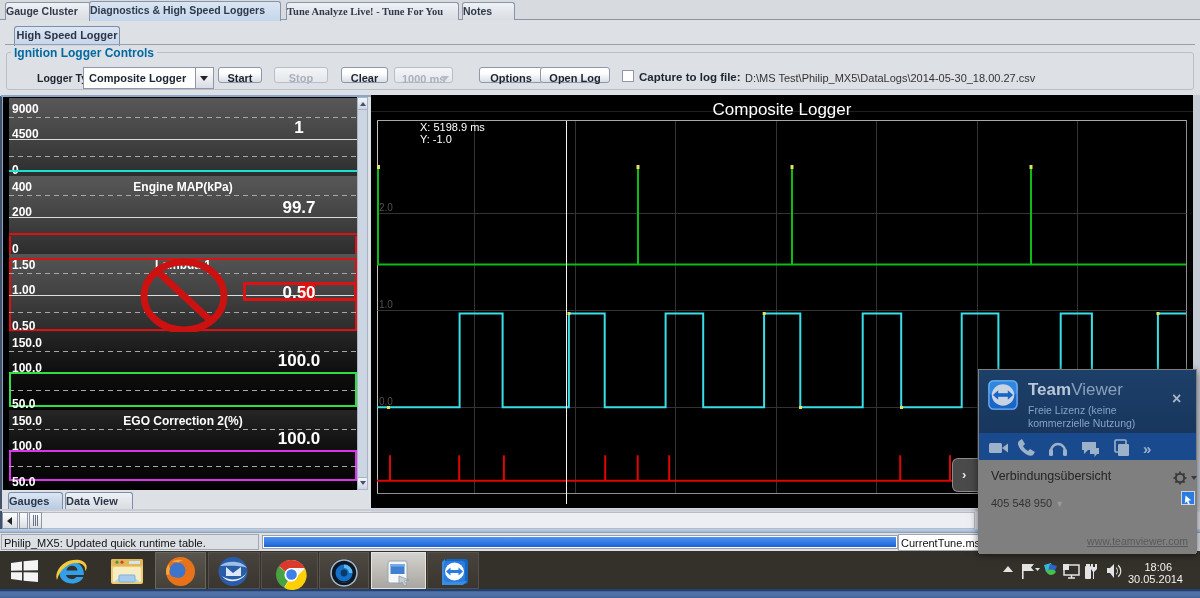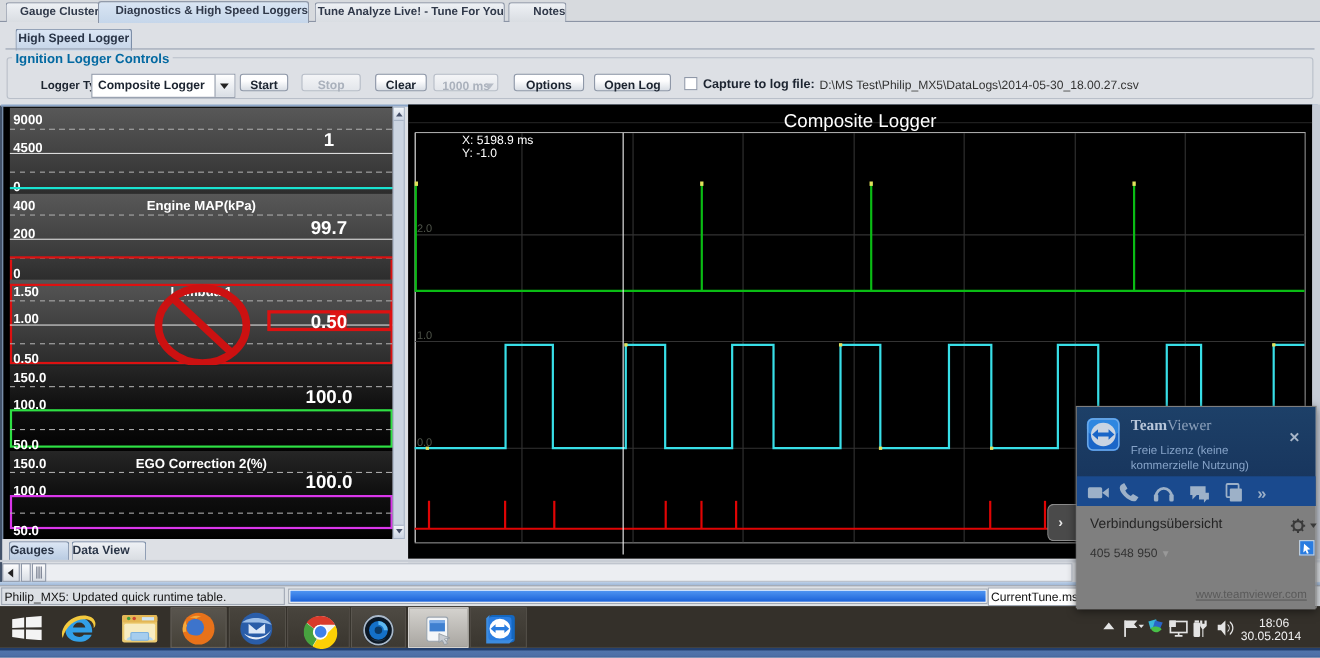--- a/index.html
+++ b/index.html
@@ -3,21 +3,21 @@
 <meta charset="utf-8">
 <style>
 * { margin:0; padding:0; box-sizing:border-box; }
 html,body { width:1200px; height:598px; overflow:hidden; }
 body { font-family:"Liberation Sans", sans-serif; background:#dde0e5; position:relative; }
 .abs { position:absolute; }
 .b { font-weight:bold; }
 
 
 #tabrow { left:0; top:0; width:1200px; height:20px; background:#d7dade; border-bottom:1px solid #8b94a5; }
-.mtab { position:absolute; top:2px; height:18px; background:linear-gradient(#eef1f5,#d9dde2); border:1px solid #8b94a5; border-bottom:none; border-radius:3px 3px 0 0; font-size:10.5px; font-weight:bold; color:#30394a; text-align:right; line-height:17px; white-space:nowrap; }
+.mtab { position:absolute; top:2px; height:18px; background:linear-gradient(#eef1f5,#d9dde2); border:1px solid #8b94a5; border-bottom:none; border-radius:3px 3px 0 0; font-size:10.5px; font-weight:bold; color:#30394a; text-align:left; line-height:17px; white-space:nowrap; }
 .mtab.sel { top:1px; height:20px; background:linear-gradient(#d9e5f3,#c5d6ea); z-index:3; }
 
 
 .stab { position:absolute; font-size:11px; font-weight:bold; color:#2a3547; text-align:center; border:1px solid #7c8ea8; border-bottom:none; border-radius:3px 3px 0 0; background:linear-gradient(#dbe6f4,#b9cbe2); white-space:nowrap; }
 
 
 .btn { position:absolute; top:67px; height:16px; background:linear-gradient(#ffffff,#fdfdfe 40%,#d9dee5); border:1px solid #8f98a8; border-radius:3px; font-size:11px; font-weight:bold; color:#1c2430; text-align:center; line-height:20px; white-space:nowrap; }
 .btn.dis { color:#aab1bc; background:linear-gradient(#f4f5f7,#e3e6eb); border-color:#b8bec8; }
 
 
@@ -36,21 +36,21 @@
 #taskbar { left:0; top:551px; width:1200px; height:38px; background:#34302a; }
 #bluestrip { left:0; top:589px; width:1200px; height:9px; background:linear-gradient(#24406e,#24406e 22%,#5174ab 30%,#4d6fa6 80%,#3f5f94); }
 .tile { position:absolute; top:552px; height:37px; }
 </style>
 </head>
 <body>
 
 <div id="tabrow" class="abs"></div>
 <div class="mtab" style="left:5px; width:86px;">Gauge Cluster</div>
 <div class="mtab sel" style="left:89px; width:192px;">Diagnostics &amp; High Speed Loggers</div>
-<div class="mtab" style="left:286px; width:173px;">Tune Analyze Live! - Tune For You</div>
+<div class="mtab" style="left:286px; width:173px;font-family:Liberation Serif, serif;">Tune Analyze Live! - Tune For You</div>
 <div class="mtab" style="left:462px; width:53px;">Notes</div>
 
 <div class="stab" style="left:14px; top:26px; width:106px; height:31px; line-height:17px;">High Speed Logger</div>
 <div class="abs" style="left:5px; top:44px; width:1190px; height:1px; background:#96a0b0;"></div>
 
 <div class="abs" style="left:6px; top:52px; width:1188px; height:38px; border:1px solid #b9bfc9; border-radius:3px;"></div>
 <div class="abs b" style="left:11px; top:46px; padding:0 3px; background:#dde0e5; font-size:12px; color:#0369a1;">Ignition Logger Controls</div>
 
 <div class="abs b" style="left:17px; top:72px; font-size:10.5px; color:#1c2430;margin-left:20px;">Logger Type:</div>
 <div class="abs" style="left:83px; top:67px; width:131px; height:22px; background:#fff; border:1px solid #8f98a8;">
@@ -58,21 +58,21 @@
   <span style="position:absolute; right:0; top:0; width:18px; height:20px; background:linear-gradient(#fff,#d9dee5); border-left:1px solid #8f98a8;"></span>
   <span style="position:absolute; right:5px; top:8px; width:0; height:0; border-left:4px solid transparent; border-right:4px solid transparent; border-top:5px solid #222;"></span>
 </div>
 <div class="btn" style="left:218px; width:44px;">Start</div>
 <div class="btn dis" style="left:274px; width:54px;">Stop</div>
 <div class="btn" style="left:341px; width:47px;">Clear</div>
 <div class="btn dis" style="left:394px; width:59px;">
     <span style="position:absolute; left:7px; top:1px;">1000 ms</span>
   <span style="position:absolute; right:3px; top:8px; width:0; height:0; border-left:4px solid transparent; border-right:4px solid transparent; border-top:5px solid #b6bcc6;"></span>
 </div>
-<div class="btn" style="left:467px; width:64px;">Options</div>
+<div class="btn" style="left:479px; width:64px;">Options</div>
 <div class="btn" style="left:540px; width:70px;">Open Log</div>
 <div class="abs" style="left:622px; top:70px; width:12px; height:12px; background:#fff; border:1px solid #8f98a8;"></div>
 <div class="abs b" style="left:639px; top:71px; font-size:11.5px; color:#1c2430;">Capture to log file:</div>
 <div class="abs" style="left:745px; top:72px; font-size:11px; color:#333;">D:\MS Test\Philip_MX5\DataLogs\2014-05-30_18.00.27.csv</div>
 
 <div class="abs" style="left:0px; top:96px; width:2px; height:434px; background:#42526a;"></div>
 
 <div class="abs" style="left:1px; top:95px; width:1197px; height:2px; background:#8ca6c8;"></div>
 
 <div id="gaugepanel" class="abs">
@@ -376,21 +376,21 @@
 
   <svg style="position:absolute; left:8px; top:9px;" width="32" height="32" viewBox="0 0 30 30">
     <rect x="1" y="1" width="28" height="28" rx="5" fill="#1a66c8"></rect>
     <rect x="1" y="1" width="28" height="14" rx="5" fill="#2f87e0"></rect>
     <rect x="1.8" y="1.8" width="26.4" height="26.4" rx="4.5" fill="none" stroke="#72ace8" stroke-width="1.2"></rect>
     <ellipse cx="15" cy="15" rx="10.5" ry="10" fill="#c9d4e2"></ellipse>
     <polygon points="5.5,15 10.5,10.5 10.5,19.5" fill="#1a66c8"></polygon>
     <polygon points="24.5,15 19.5,10.5 19.5,19.5" fill="#1a66c8"></polygon>
     <rect x="9.5" y="13.3" width="11" height="3.4" fill="#1a66c8"></rect>
   </svg>
-  <div style="position:absolute; left:49px; top:10px; font-size:14px; color:#b9c7da;font-family:Liberation Serif, serif;"><span class="b">Team</span><span style="color:#8ba0bb;">Viewer</span></div>
+  <div style="position:absolute; left:49px; top:10px; font-size:17px; color:#b9c7da;"><span class="b">Team</span><span style="color:#8ba0bb;">Viewer</span></div>
   <div style="position:absolute; left:193px; top:20px; font-size:16px; font-weight:bold; color:#a8b6c8;">×</div>
   <div style="position:absolute; left:49px; top:34px; font-size:10.5px; color:#86a3c8; line-height:12.5px;">Freie Lizenz (keine<br>kommerzielle Nutzung)</div>
   <div style="position:absolute; left:0; top:63px; width:100%; height:27px; background:#1a4a8e;"></div>
 
   <svg style="position:absolute; left:6px; top:66px;" width="200" height="24" viewBox="0 0 200 24">
     <g fill="#9db1c8">
       <rect x="4" y="7" width="13" height="10" rx="1.5"></rect>
       <polygon points="17,12 23,7.5 23,16.5"></polygon>
       <path d="M37 16 C33 12 32 8 34 6 L37 4 L40 9 L38 11 C39 13 41 15 43 16 L45 14 L50 17 L48 20 C46 22 41 20 37 16 Z" transform="translate(0,-1)"></path>
       <path d="M66 15 a7 7 0 0 1 14 0" fill="none" stroke="#9db1c8" stroke-width="2.5"></path>

